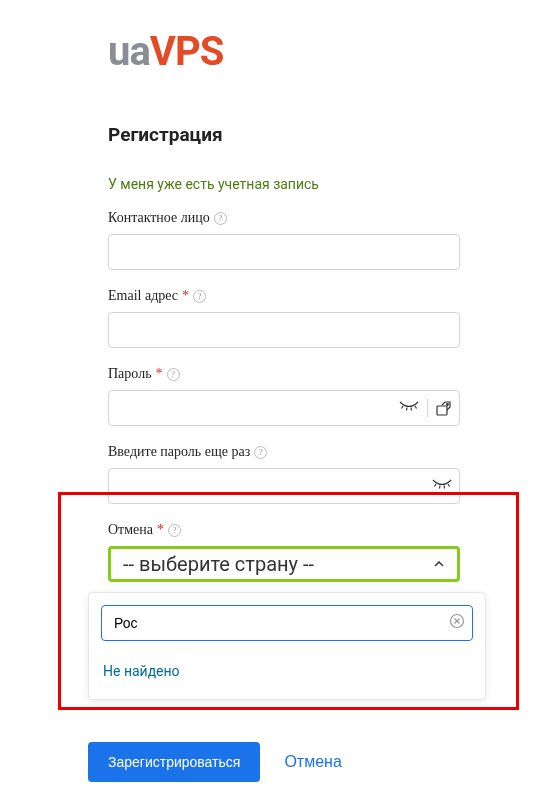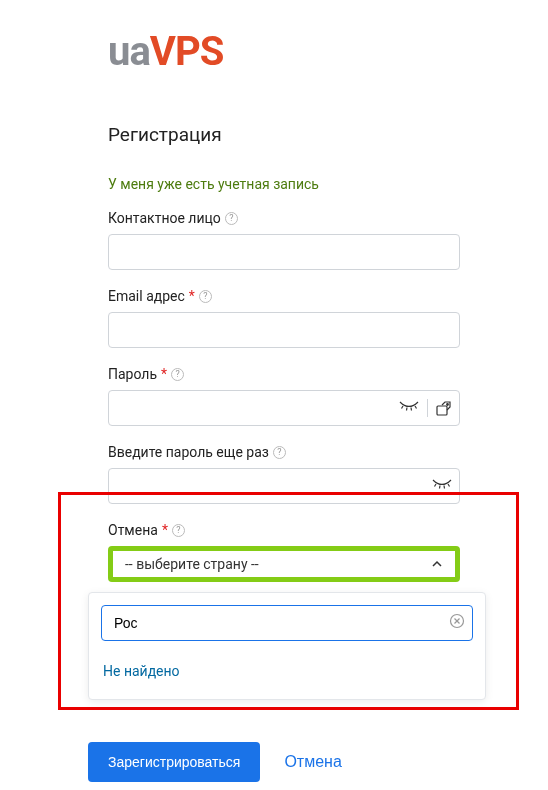--- a/index.html
+++ b/index.html
@@ -7,24 +7,24 @@
     font-family: -apple-system, BlinkMacSystemFont, "Segoe UI", Roboto, Arial, sans-serif;
     background: #fff;
     width: 548px;
     height: 790px;
     position: relative;
   }
   .container { padding: 28px 88px 0 88px; margin-left: 20px; }
   .logo { font-size: 40px; font-weight: 700; letter-spacing: -1px; margin-bottom: 48px; }
   .logo .ua { color: #8a8d93; }
   .logo .vps { color: #e24b26; }
-  .page-title { font-size: 19px; font-weight: 400; color: #222; margin-bottom: 28px; }
+  .page-title { font-size: 19px; font-weight: 700; color: #222; margin-bottom: 28px; }
   .login-link { color: #4d7c0f; font-size: 14px; text-decoration: none; display: inline-block; margin-bottom: 18px; }
   .field { margin-bottom: 18px; }
-  .field-label { font-size: 14px; color: #222; margin-bottom: 8px; display: flex; align-items: center; gap: 4px; }
+  .field-label { font-size: 14px; color: #222; margin-bottom: 8px; display: flex; align-items: center; gap: 4px; font-family: Liberation Serif, serif; }
   .req { color: #e02424; }
   .help-icon {
     display: inline-flex; align-items: center; justify-content: center;
     width: 13px; height: 13px; border: 1px solid #bbb; border-radius: 50%;
     font-size: 9px; color: #999; line-height: 1;
   }
   .text-input {
     width: 100%; height: 36px; border: 1px solid #d0d4d9; border-radius: 4px;
     padding: 0 10px; font-size: 14px; background: #fff;
   }
@@ -35,22 +35,22 @@
 
   .highlight-box {
     position: absolute;
     left: 58px; top: 492px;
     width: 461px; height: 218px;
     border: 3px solid #e90000;
     pointer-events: none;
   }
 
   .select-box {
-    width: 100%; height: 36px; border: 5px solid #84cc16; border-radius: 4px;
-    padding: 10px 12px; font-size: 14px; background: #fff;
+    width: 100%; height: 36px; border: 3px solid #84cc16; border-radius: 4px;
+    padding: 10px 12px; font-size: 20px; background: #fff;
     display: flex; align-items: center; justify-content: space-between;
     cursor: pointer; color: #333;
   }
   .chevron svg { display: block; }
 
   .dropdown {
     position: absolute;
     left: 88px; top: 592px;
     width: 398px;
     background: #fff;

